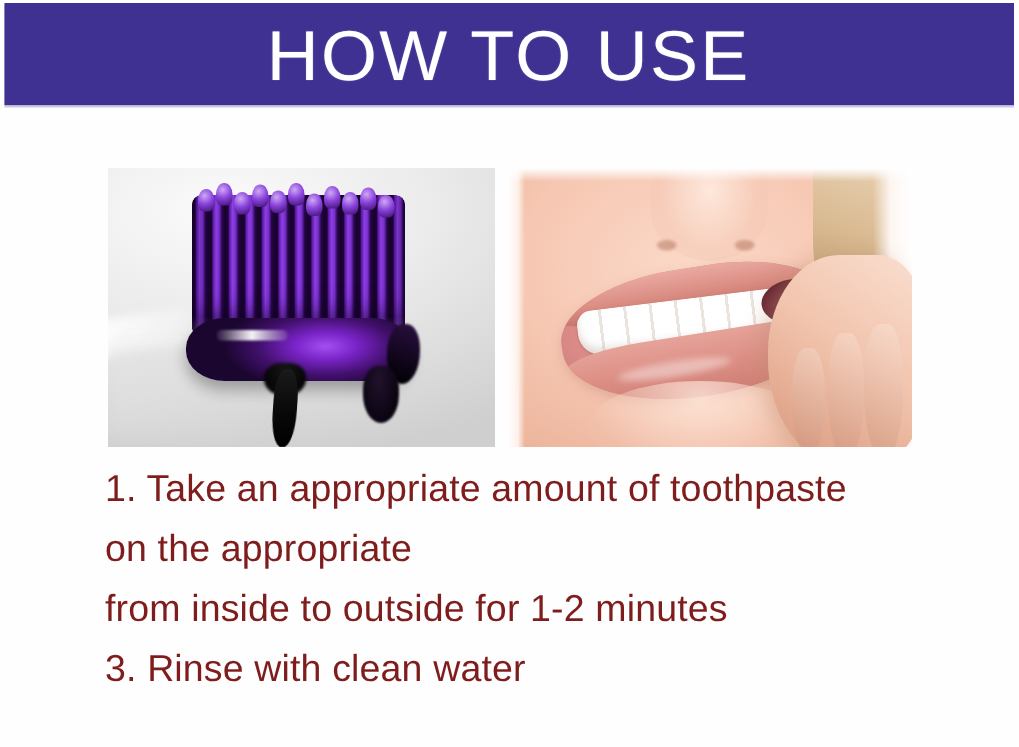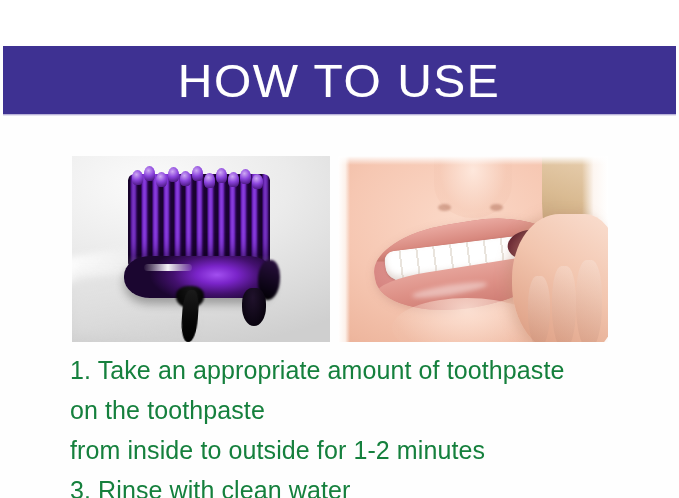--- a/index.html
+++ b/index.html
@@ -11,21 +11,20 @@
     width: 679px;
     height: 498px;
     overflow: hidden;
     font-family: "Liberation Sans", sans-serif;
     position: relative;
   }
   #page {
     position: absolute;
     inset: 0;
     background: #fefefe;
-    margin-top: 44px;
   }
 
   
   #banner {
     position: absolute;
     left: 3px;
     top: 2px;
     width: 673px;
     height: 68px;
     background: #3E3192;
@@ -326,21 +325,21 @@
   }
 
   
   #instructions {
     position: absolute;
     left: 70px;
     top: 306px;
     width: 590px;
   }
   .instr-line {
-    color: #15803d;
+    color: #7f1d1d;
     font-family: "Liberation Sans", sans-serif;
     font-size: 25px;
     line-height: 40px;
     font-weight: 400;
     white-space: nowrap;
     letter-spacing: 0.1px;
   }
 </style>
 </head>
 <body>
@@ -396,18 +395,18 @@
         <div class="finger" style="left:64px; top:46px; width:26px; height:90px;"></div>
       </div>
       <div id="smile-left-edge"></div>
       <div id="smile-top-edge"></div>
     </div>
 
   </div>
 
   <div id="instructions">
     <div class="instr-line">1. Take an appropriate amount of toothpaste</div>
-    <div class="instr-line">on the toothpaste</div>
+    <div class="instr-line">on the appropriate</div>
     <div class="instr-line">from inside to outside for 1-2 minutes</div>
     <div class="instr-line">3. Rinse with clean water</div>
   </div>
 
 </div>
 
 </body></html>

